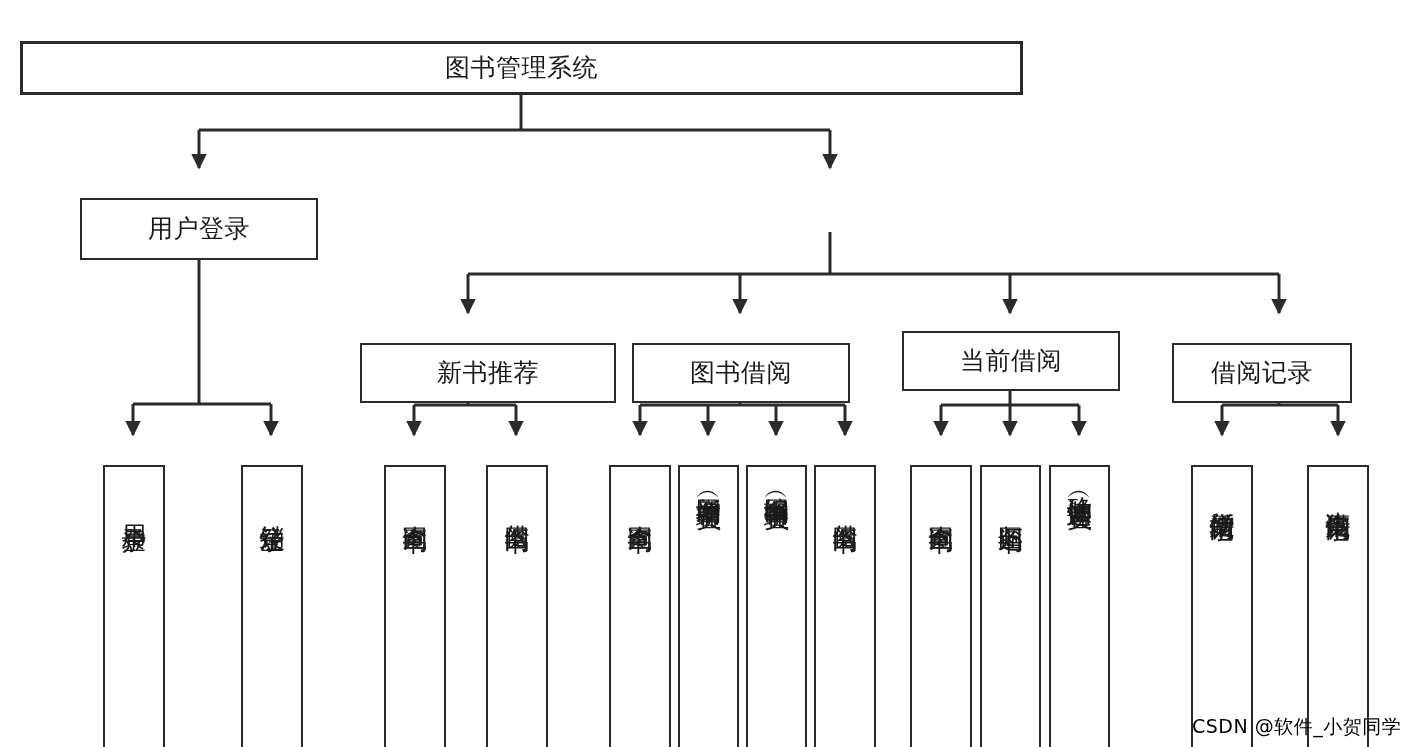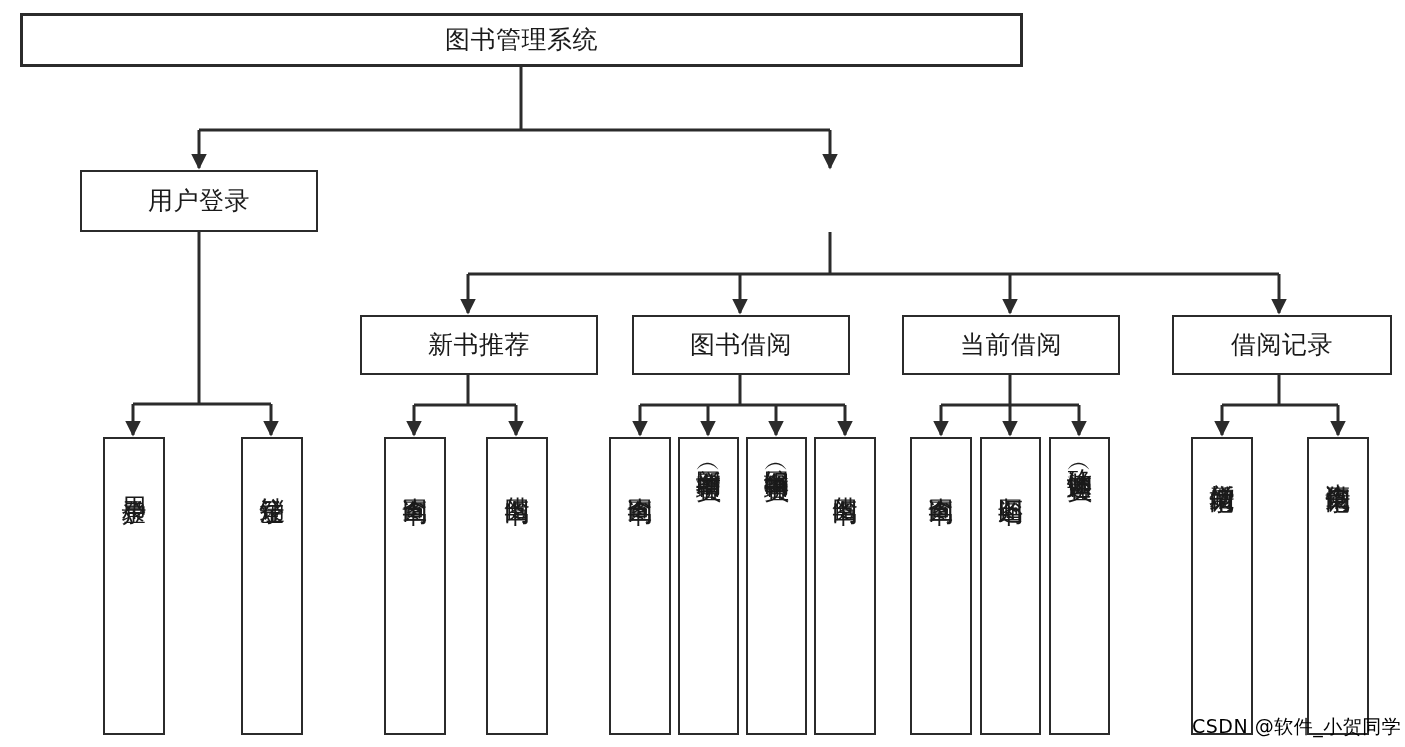--- a/index.html
+++ b/index.html
@@ -28,20 +28,21 @@
   }
   .node {
     position: absolute;
     box-sizing: border-box;
     background: #ffffff;
     border: 2.5px solid #2b2b2b;
     display: flex;
     align-items: center;
     justify-content: center;
     color: #1a1a1a;
+    margin-top: 28px;
   }
   .node.root {
     border-width: 3px;
   }
   .node-label {
     display: block;
     text-align: center;
     line-height: 1.12;
     letter-spacing: 0.5px;
     white-space: nowrap;
@@ -137,33 +138,33 @@
 
   <div class="node root horiz" style="left:20px; top:13px; width:1003px; height:54px;">
     <span class="node-label">图书管理系统</span>
   </div>
 
   <div class="node horiz" style="left:80px; top:170px; width:238px; height:62px;">
     <span class="node-label">用户登录</span>
   </div>
 
 
-  <div class="node horiz" style="left:360px; top:315px; width:238px; height:60px;">
+  <div class="node horiz" style="left:360px; top:315px; width:256px; height:60px;">
     <span class="node-label">新书推荐</span>
   </div>
 
   <div class="node horiz" style="left:632px; top:315px; width:218px; height:60px;">
     <span class="node-label">图书借阅</span>
   </div>
 
-  <div class="node horiz" style="left:902px; top:315px; width:218px; height:60px;">
+  <div class="node horiz" style="left:902px; top:303px; width:218px; height:60px;">
     <span class="node-label">当前借阅</span>
   </div>
 
-  <div class="node horiz" style="left:1172px; top:315px; width:220px; height:60px;">
+  <div class="node horiz" style="left:1172px; top:315px; width:180px; height:60px;">
     <span class="node-label">借阅记录</span>
   </div>
 
   <div class="node vert" style="left:103px; top:437px; width:62px; height:298px;">
     <span class="node-label">用户登录</span>
   </div>
 
   <div class="node vert" style="left:241px; top:437px; width:62px; height:298px;">
     <span class="node-label">注销登录</span>
   </div>

